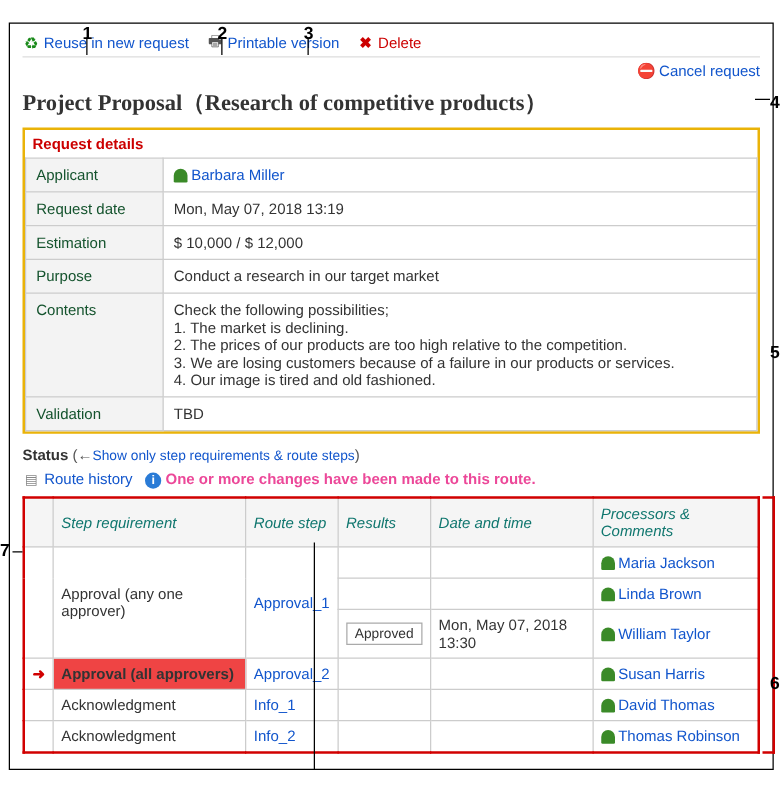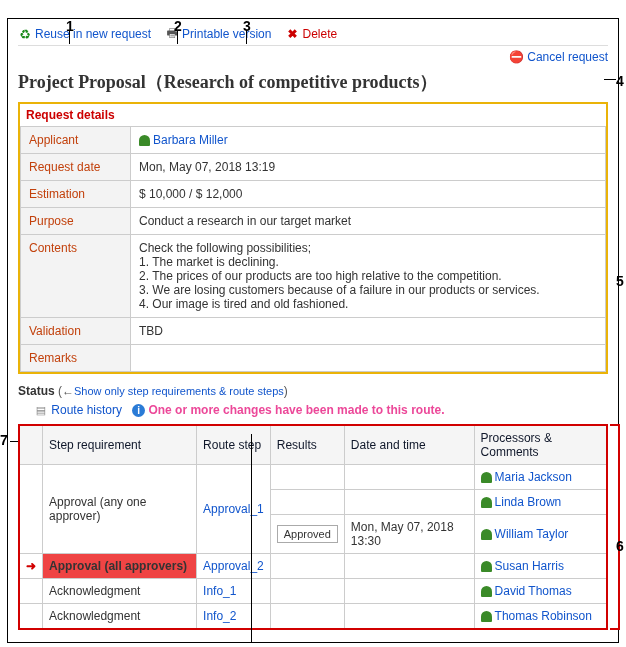--- a/index.html
+++ b/index.html
@@ -52,50 +52,51 @@
   }
   table.details td {
     border: 1px solid #ccc;
     padding: 6px 8px;
     vertical-align: top;
     font-size: 12px;
   }
   table.details td.label {
     background: #f3f3f3;
     width: 110px;
-    color: #c2410c;
+    color: #14532d;
   }
   .person-icon {
     display: inline-block;
     width: 11px;
     height: 11px;
     background: #3a8a28;
     border-radius: 50% 50% 10% 10%;
     position: relative;
     margin-right: 3px;
     vertical-align: middle;
   }
   .link { color: #1155cc; text-decoration: none; }
   .status-line { margin: 10px 0 5px 0; font-size:12px; }
   .smalllink { font-size: 11px; }
-  .route-row { display:flex; align-items:center; gap:10px; margin:4px 0 6px 16px; }
+  .route-row { display:flex; align-items:center; gap:10px; margin:4px 0 6px 0; }
   .change-msg { color: #ec4899; font-weight: bold; }
   table.steps {
     width: 100%;
     border-collapse: collapse;
     font-size: 12px;
     border: 2px solid #d10000;
   }
   table.steps th {
     background: #f5f5f5;
     border: 1px solid #ccc;
     padding: 5px 6px;
     text-align: left;
     font-weight: normal;
-    color:#0f172a;
+    color:#0f766e;
+    font-style:italic;
   }
   table.steps td {
     border: 1px solid #ccc;
     padding: 5px 6px;
     vertical-align: middle;
   }
   .approve-btn {
     border: 1px solid #aaa;
     background: #fff;
     font-size: 11px;
@@ -209,24 +210,20 @@
           <td style="white-space:pre-line;">Check the following possibilities;
 1. The market is declining.
 2. The prices of our products are too high relative to the competition.
 3. We are losing customers because of a failure in our products or services.
 4. Our image is tired and old fashioned.</td>
         </tr>
         <tr>
           <td class="label">Validation</td>
           <td>TBD</td>
         </tr>
-        <tr>
-          <td class="label">Remarks</td>
-          <td></td>
-        </tr>
       </tbody>
         </table>
     </div>
 
     <div class="status-line">
       <b>Status</b>
       <span style="color:#555;">(←</span><a href="#" class="link smalllink">Show only step requirements &amp; route steps</a><span style="color:#555;">)</span>
     </div>
 
     <div class="route-row">

